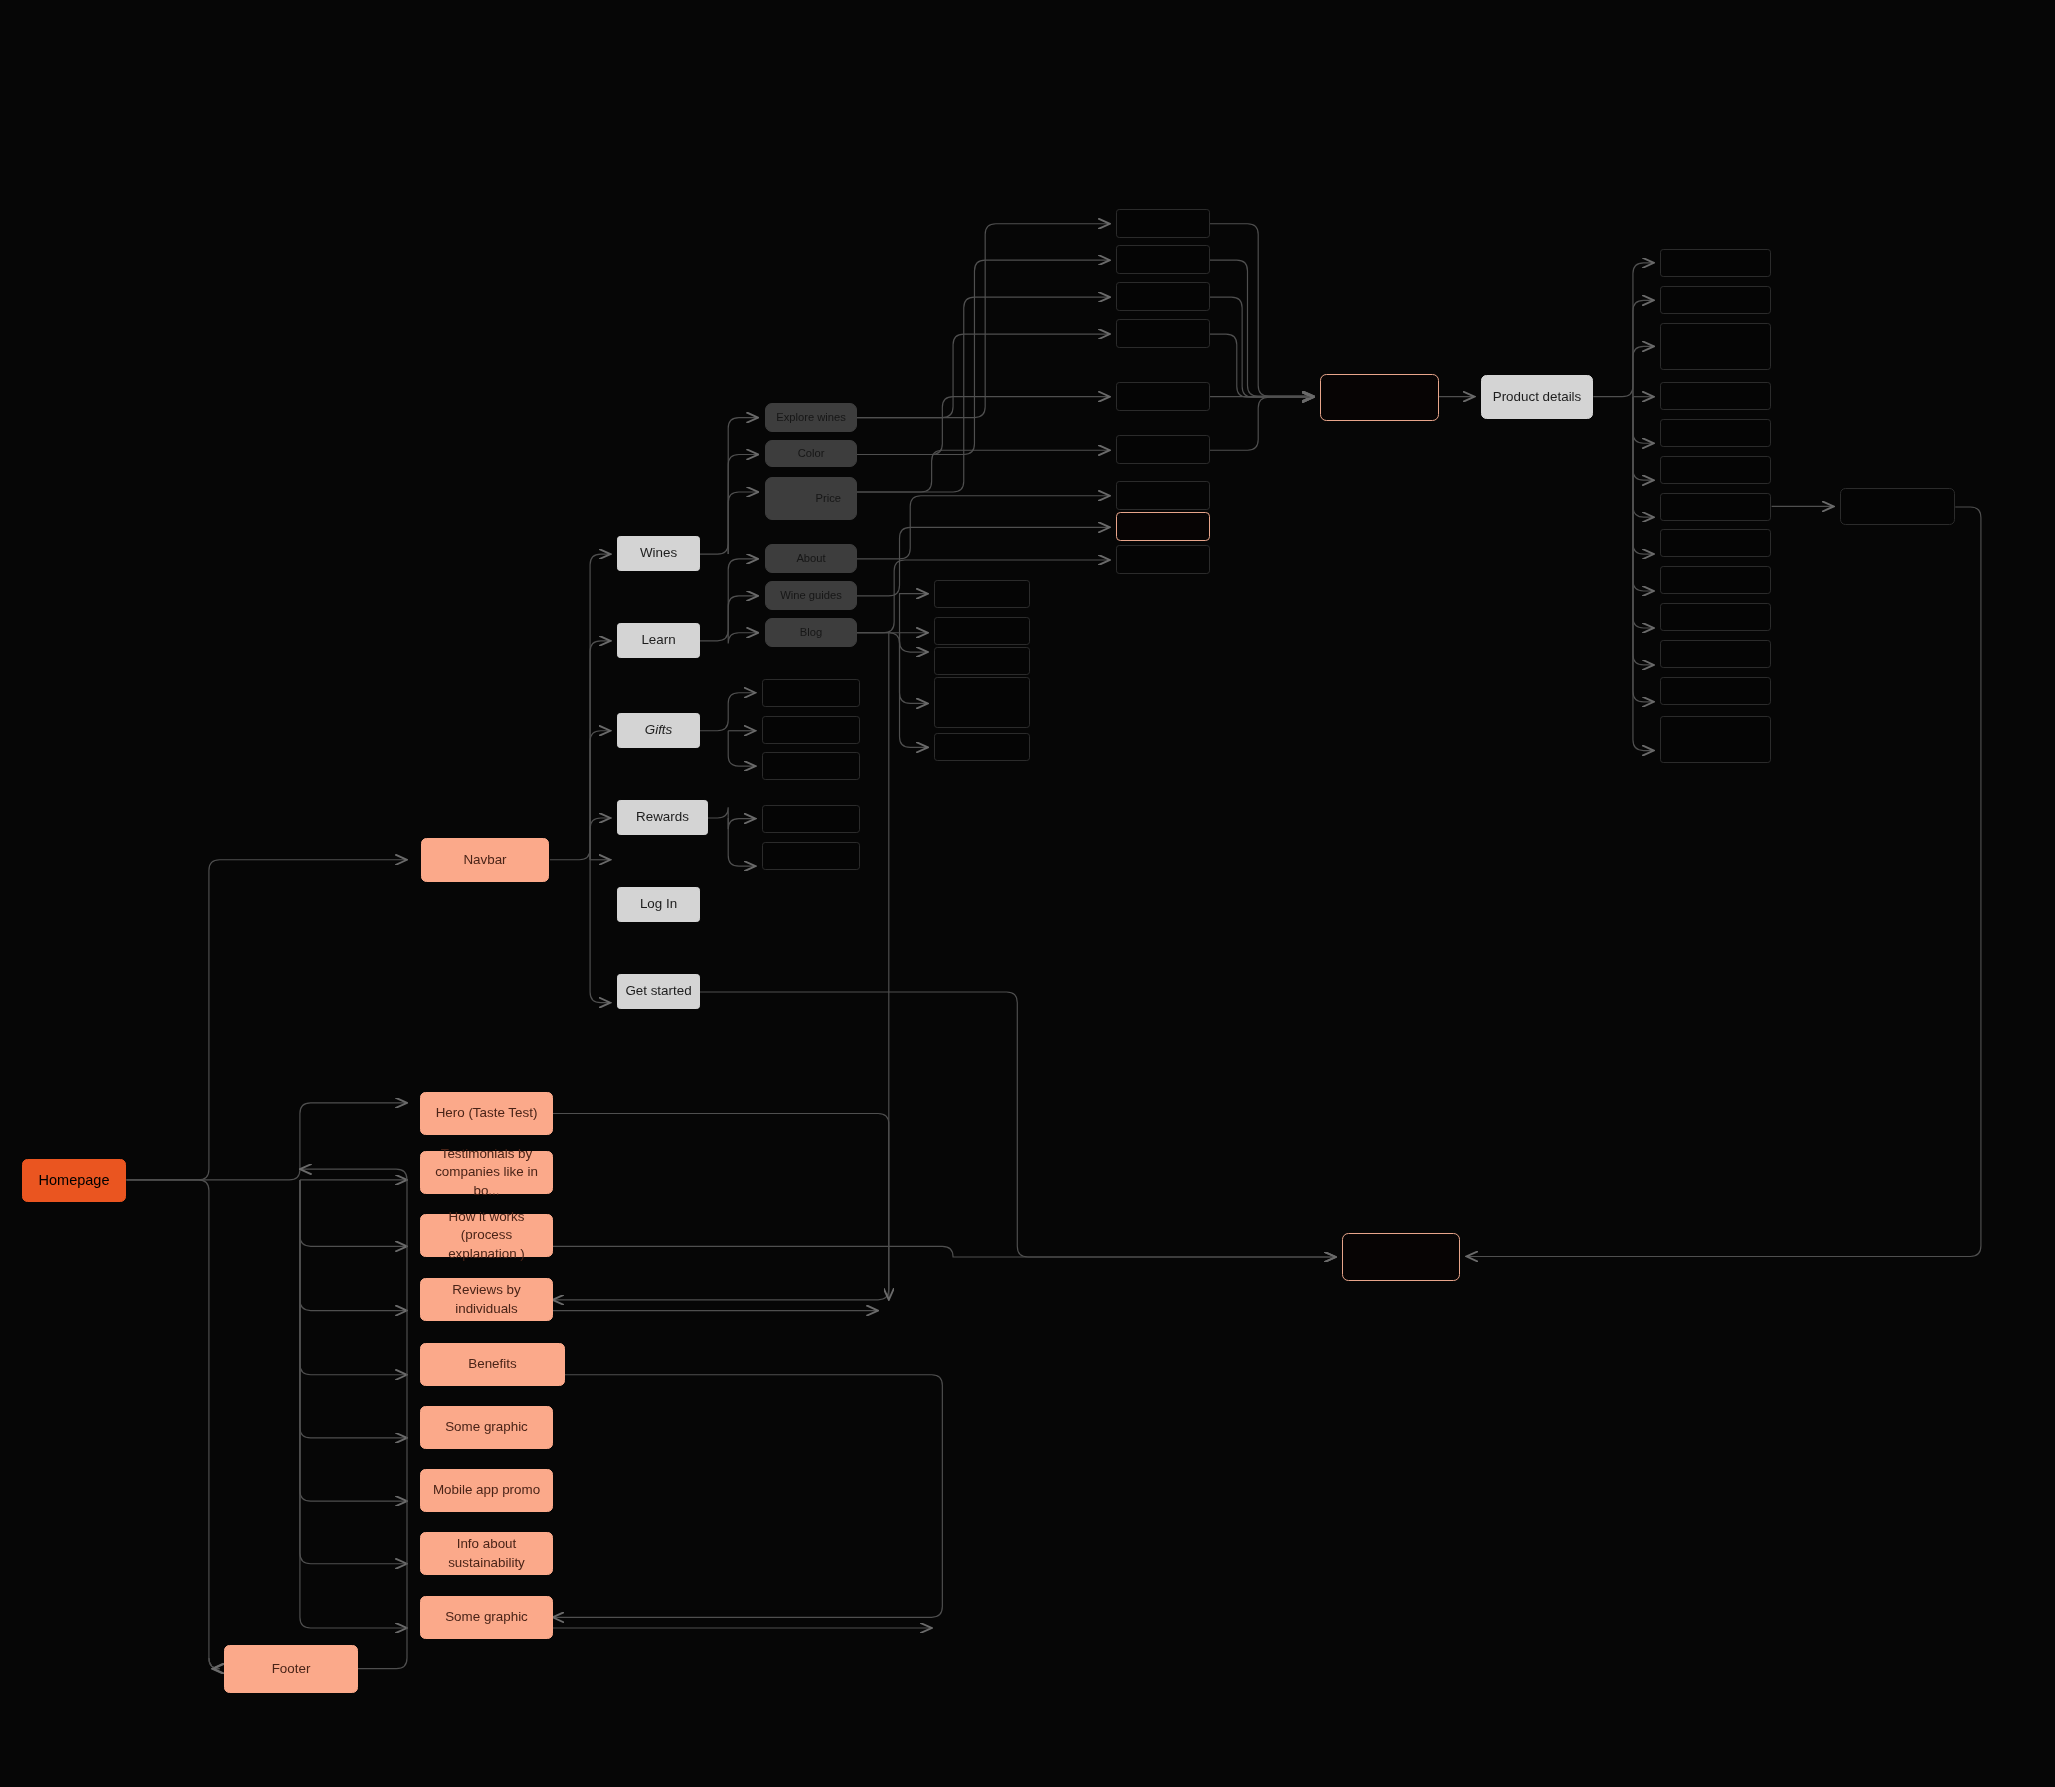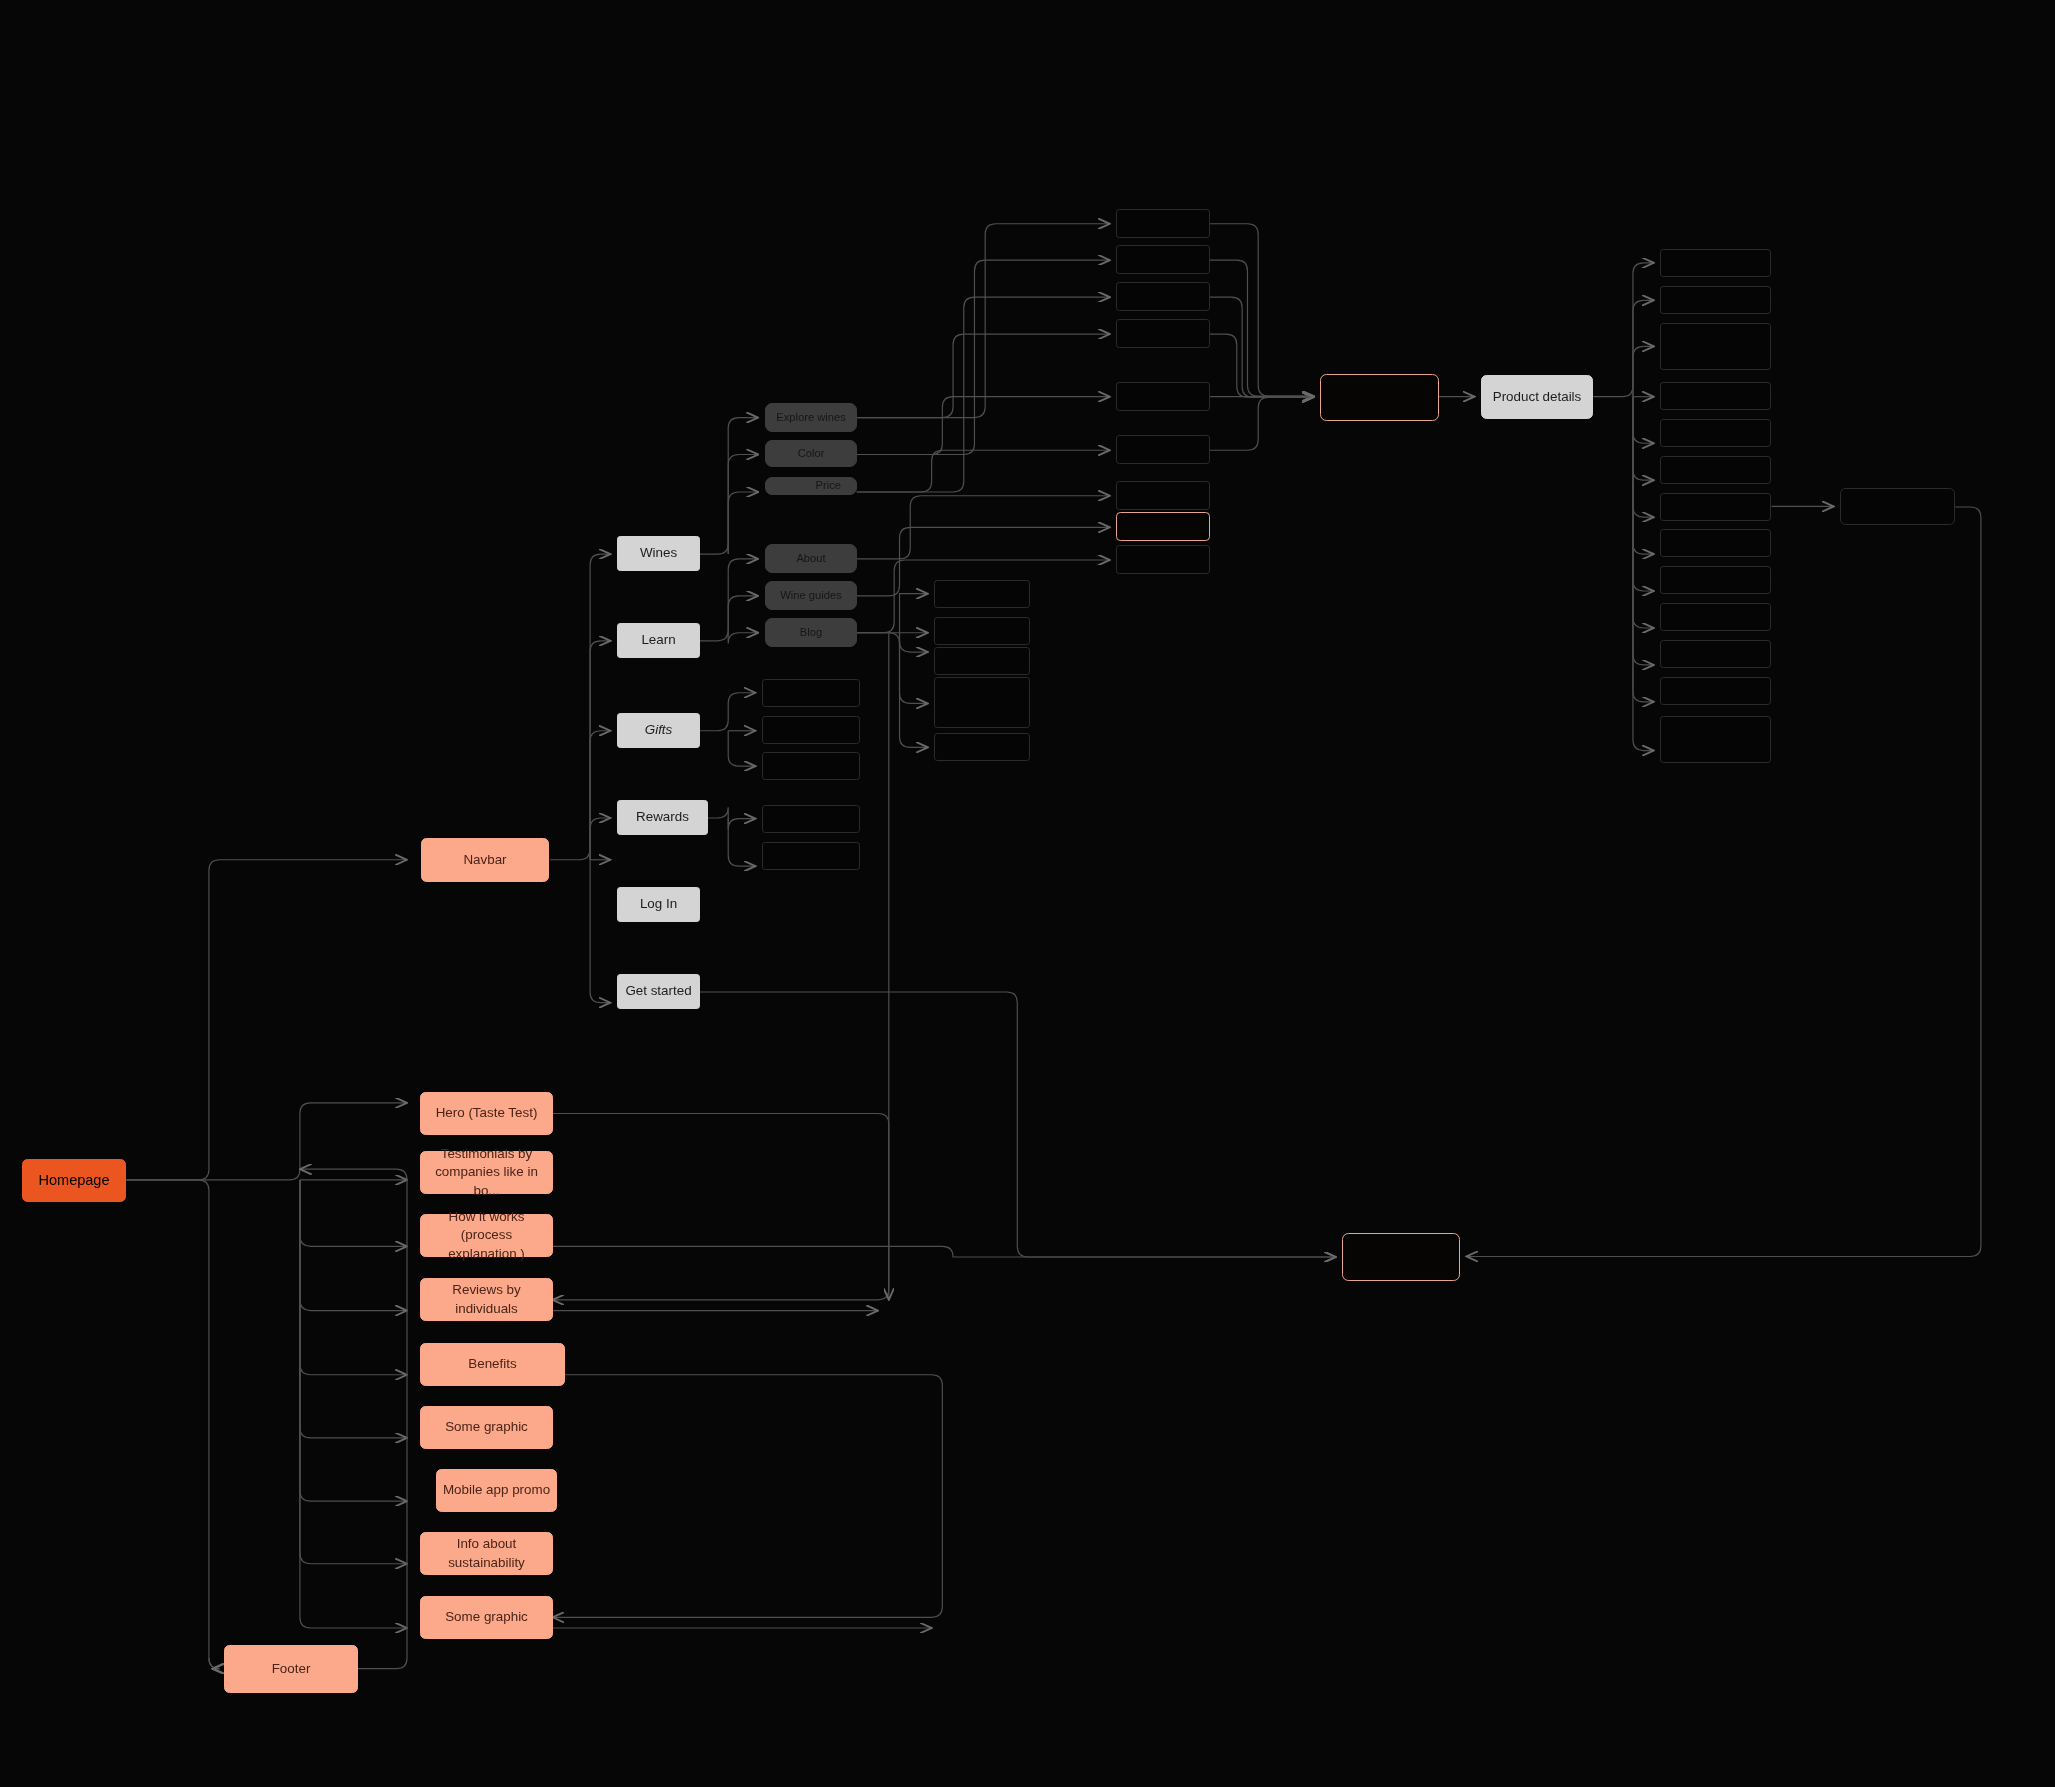--- a/index.html
+++ b/index.html
@@ -149,21 +149,21 @@
   <div class="node n-gray" style="left:1481px;top:375px;width:112px;height:44px;border-radius:5.4px;">
       <span>Product details</span>
     </div>
 
   <div class="node n-dark" style="left:765px;top:403px;width:92px;height:29.4px;">
       <span>Explore wines</span>
     </div>
   <div class="node n-dark" style="left:765px;top:440px;width:92px;height:27px;">
       <span>Color</span>
     </div>
-  <div class="node n-dark" style="left:765px;top:477px;width:92px;height:18px;padding-left:40px;">
+  <div class="node n-dark" style="left:765px;top:477px;width:92px;height:43px;padding-left:40px;">
       <span>Price</span>
     </div>
   <div class="node n-dark" style="left:765px;top:544px;width:92px;height:29.4px;">
       <span>About</span>
     </div>
   <div class="node n-dark" style="left:765px;top:581px;width:92px;height:29.4px;">
       <span>Wine guides</span>
     </div>
   <div class="node n-dark" style="left:765px;top:618px;width:92px;height:29.4px;">
       <span>Blog</span>
@@ -180,21 +180,21 @@
     </div>
   <div class="node n-salmon" style="left:420px;top:1278px;width:133px;height:43px;">
       <span>Reviews by individuals</span>
     </div>
   <div class="node n-salmon" style="left:420px;top:1343px;width:145px;height:43px;">
       <span>Benefits</span>
     </div>
   <div class="node n-salmon" style="left:420px;top:1406px;width:133px;height:43px;">
       <span>Some graphic</span>
     </div>
-  <div class="node n-salmon" style="left:436px;top:1469px;width:121px;height:43px;">
+  <div class="node n-salmon" style="left:420px;top:1469px;width:133px;height:43px;">
       <span>Mobile app promo</span>
     </div>
   <div class="node n-salmon" style="left:420px;top:1532px;width:133px;height:43px;">
       <span>Info about sustainability</span>
     </div>
   <div class="node n-salmon" style="left:420px;top:1596px;width:133px;height:43px;">
       <span>Some graphic</span>
     </div>
 
   <div class="node n-empty" style="left:1116px;top:209px;width:94px;height:29.4px;"></div>

